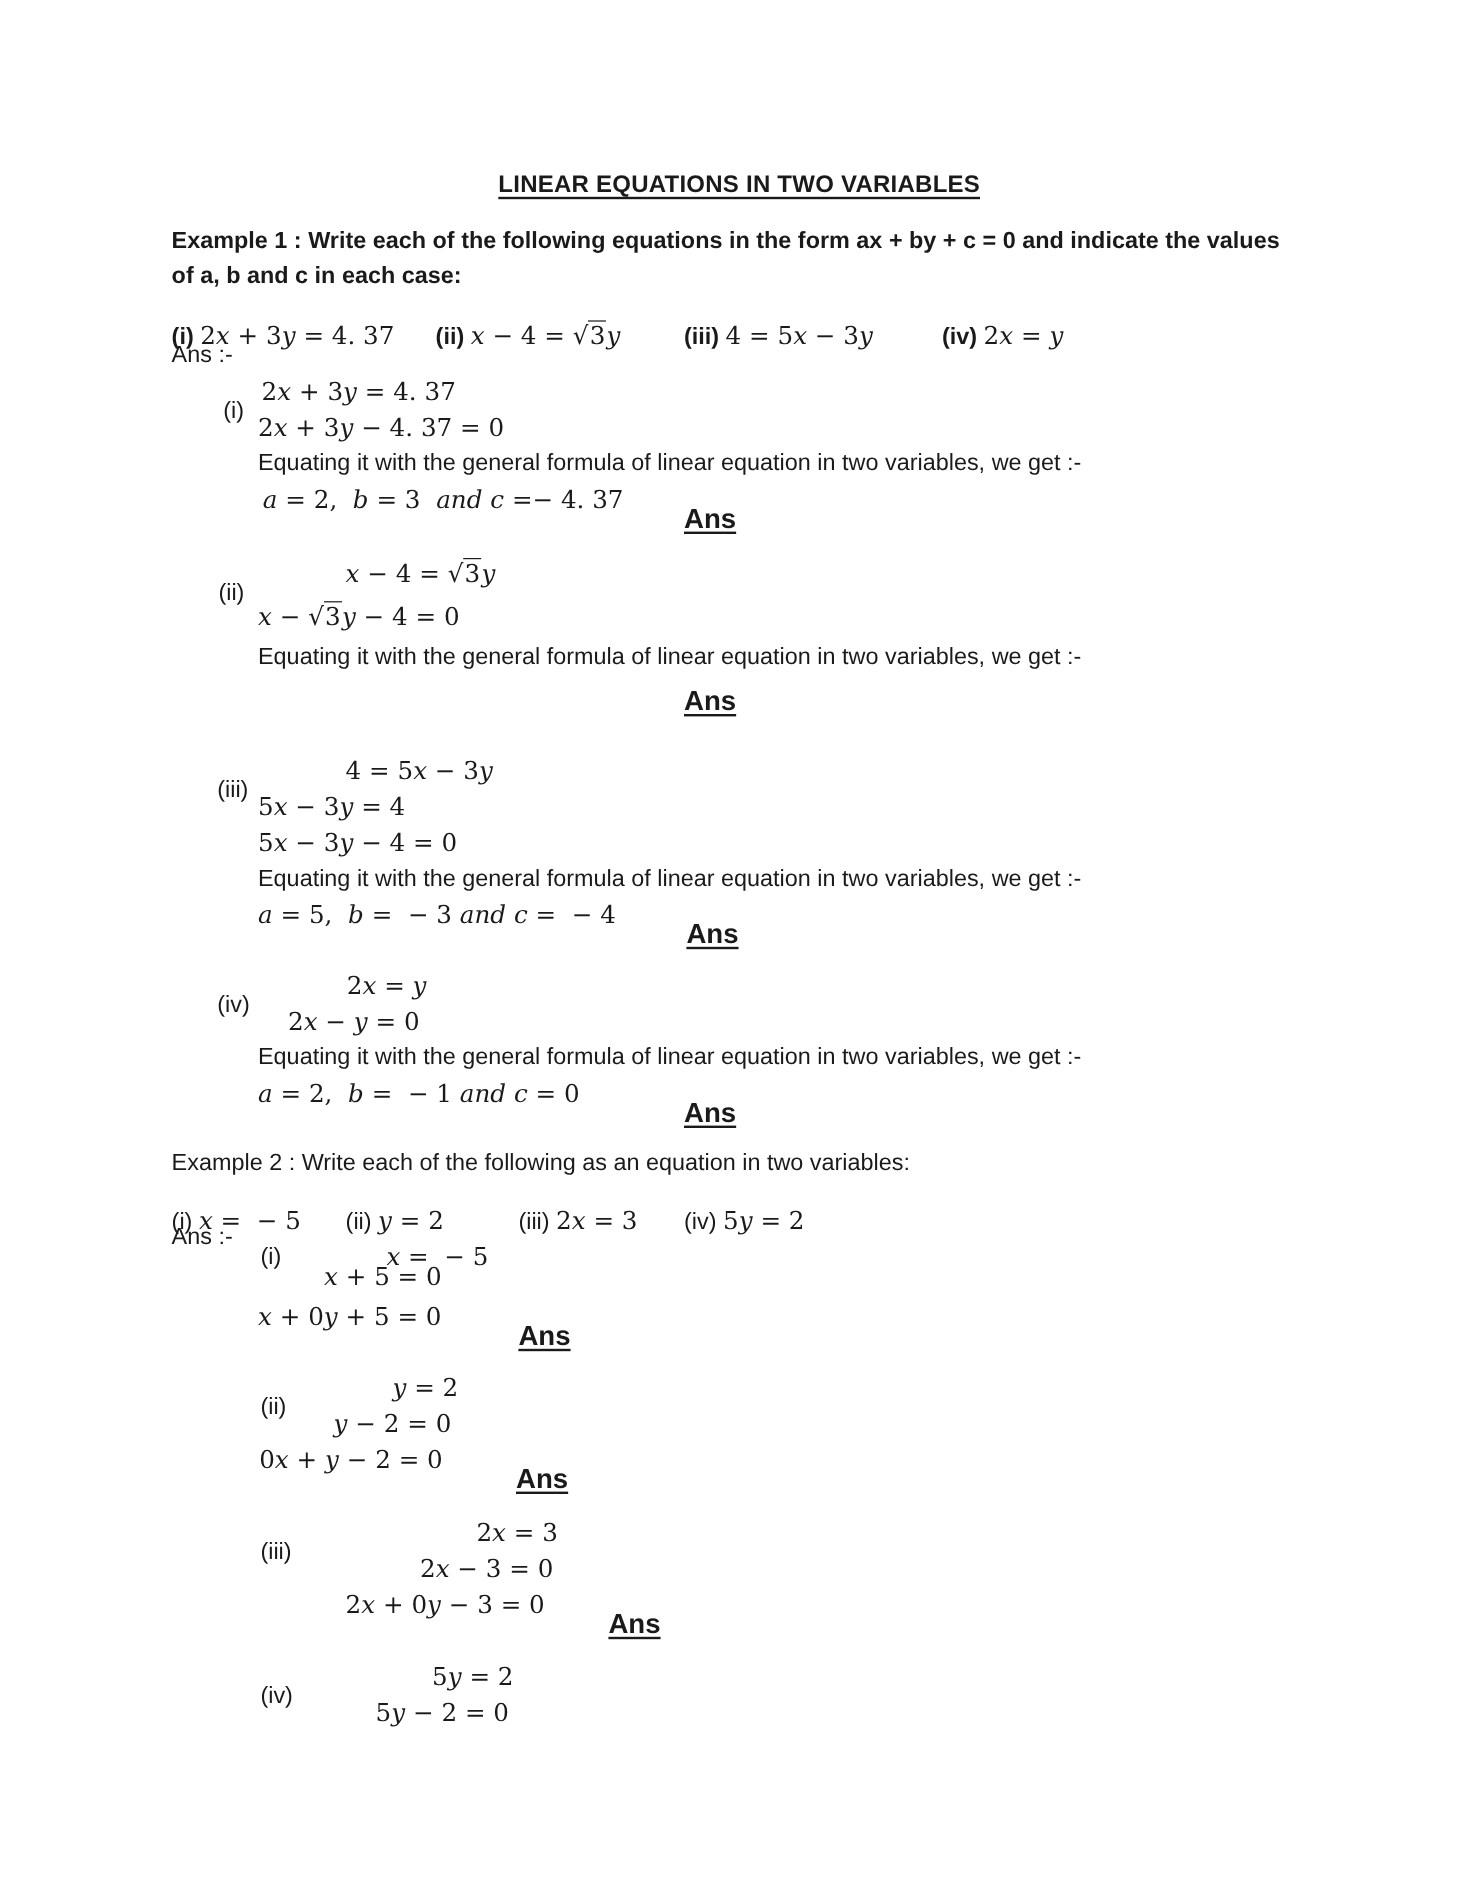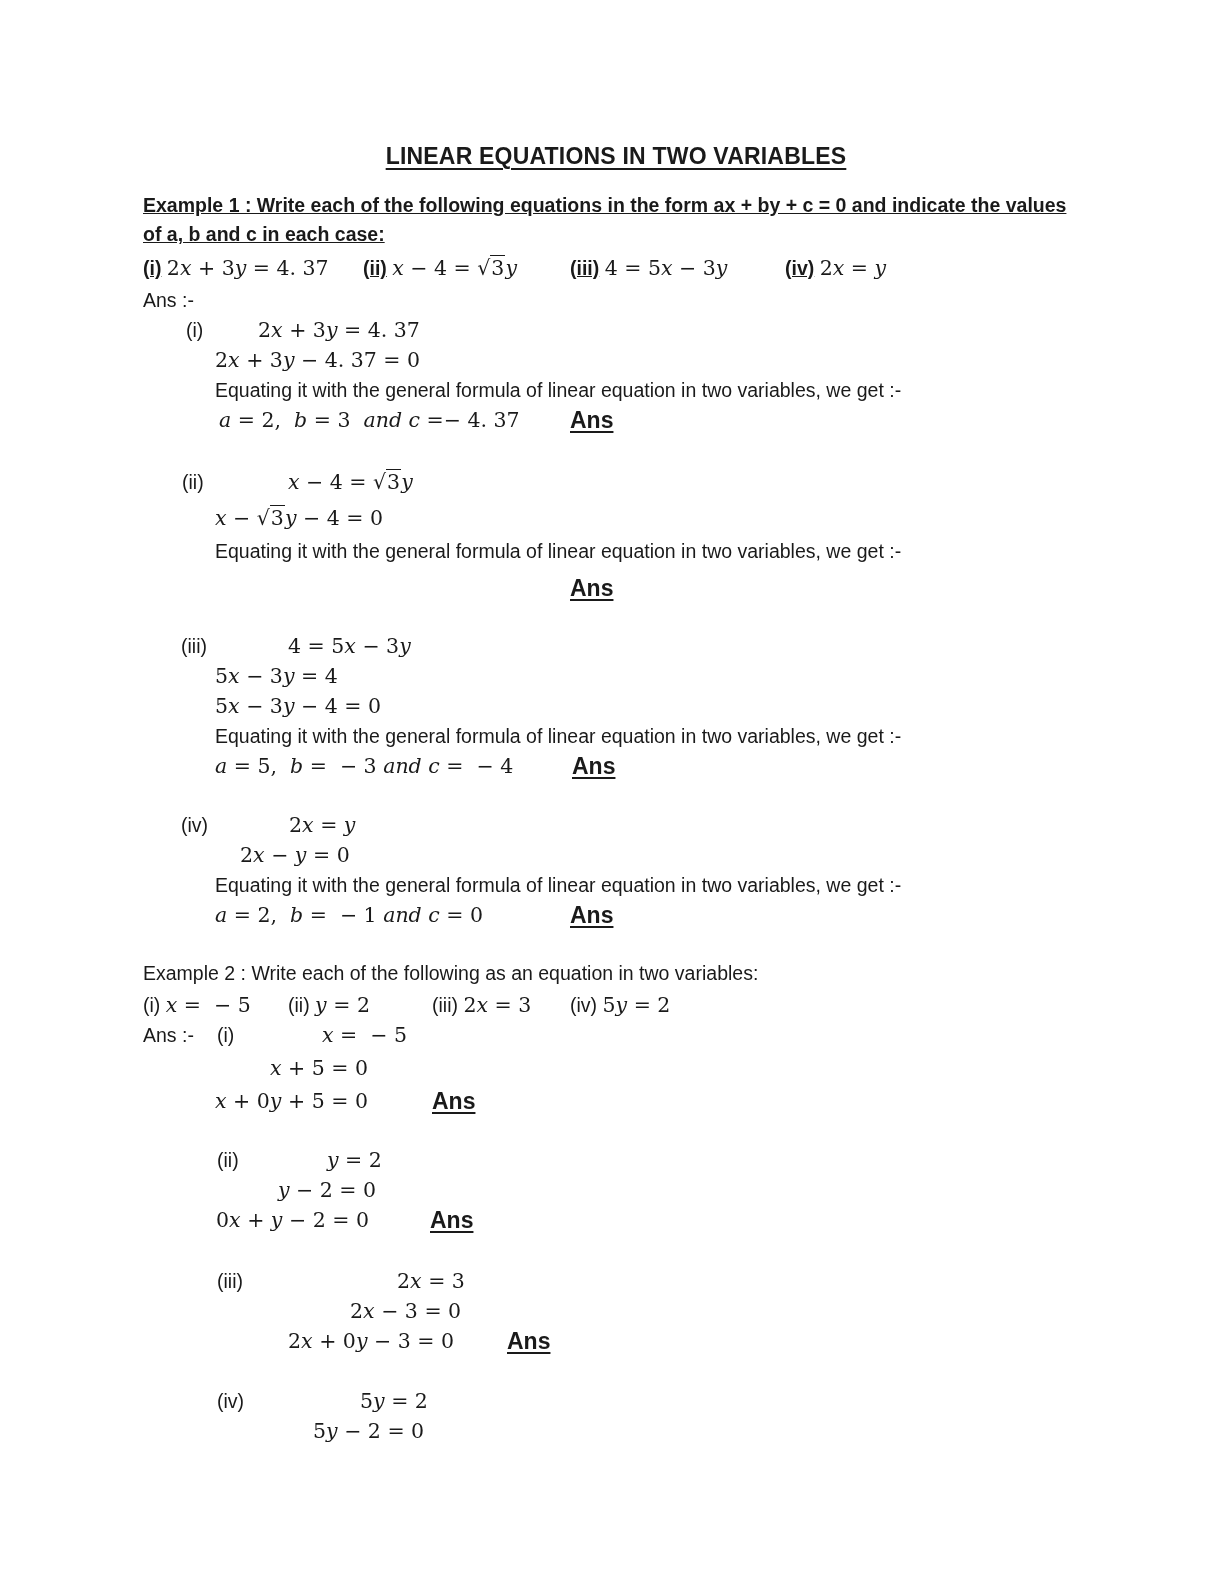--- a/index.html
+++ b/index.html
@@ -5,43 +5,43 @@
   html,body { margin:0; padding:0; background:#ffffff; }
   body {
     width:1224px; height:1584px;
     font-family:"Liberation Sans", sans-serif;
     color:#1a1a1a;
     overflow:hidden;
   }
   .page { padding:143px 135px 0 143px; position:relative; }
 
   .title {
-    font-size:23px; font-weight:bold; text-align:center;
+    font-size:20px; font-weight:bold; text-align:center;
     margin:0 0 21px 0; letter-spacing:0.2px;
   }
   .title span { text-decoration:underline; text-underline-offset:4px; text-decoration-thickness:2px; }
 
   .heading { font-size:19.5px; line-height:29px; margin:0 0 2px 0; max-width:942px; }
-  .bold { font-weight:bold;text-decoration:underline; }
+  .bold { font-weight:bold; }
 
   .line { position:relative; height:30px; line-height:30px; font-size:19.5px; }
   .tall { height:36px; line-height:36px; }
 
   .math {
     font-family:"DejaVu Serif", serif;
     font-size:20.5px;
     white-space:pre;
     display:inline-block;
   }
   .math i { font-style:italic; font-family:"DejaVu Serif", serif; }
 
   .sq { white-space:pre; }
   .rad { border-top:1.6px solid #1a1a1a; padding:0 1px; }
 
-  .abs { position:absolute; top:0; }
+  .abs { position:absolute; top:16px; }
   .lbl { font-size:19.5px; }
   .ansb {
     font-weight:bold; text-decoration:underline;
     text-underline-offset:3px; text-decoration-thickness:2px;
     font-size:23px;
   }
   .part { margin-top:29px; }
   .mt0 { margin-top:0; }
   .given-line { height:34px; line-height:34px; }
 </style>
@@ -59,21 +59,21 @@
     <span class="abs" style="left:220px"><span class="lbl bold">(ii)</span> <span class="math"><i>x</i> − 4 = <span class="sq">√<span class="rad">3</span></span><i>y</i></span></span>
     <span class="abs" style="left:427px"><span class="lbl bold">(iii)</span> <span class="math">4 = 5<i>x</i> − 3<i>y</i></span></span>
     <span class="abs" style="left:642px"><span class="lbl bold">(iv)</span> <span class="math">2<i>x</i> = <i>y</i></span></span>
   </div>
 
   <div class="line"><span class="lbl">Ans :-</span></div>
 
   <div class="part mt0">
     <div class="line">
       <span class="abs lbl" style="left:43px">(i)</span>
-      <span class="math" style="margin-left:115px">2<i>x</i> + 3<i>y</i> = 4. 37</span>
+      <span class="math" style="margin-left:75px">2<i>x</i> + 3<i>y</i> = 4. 37</span>
     </div>
     <div class="line"><span class="math" style="margin-left:72px">2<i>x</i> + 3<i>y</i> − 4. 37 = 0</span></div>
     <div class="line"><span class="lbl" style="margin-left:72px">Equating it with the general formula of linear equation in two variables, we get :-</span></div>
     <div class="line">
       <span class="math" style="margin-left:76px"><i>a</i> = 2,  <i>b</i> = 3  <i>a</i><i>n</i><i>d</i> <i>c</i> =− 4. 37</span>
       <span class="abs ansb" style="left:427px">Ans</span>
     </div>
   </div>
 
   <div class="part">

